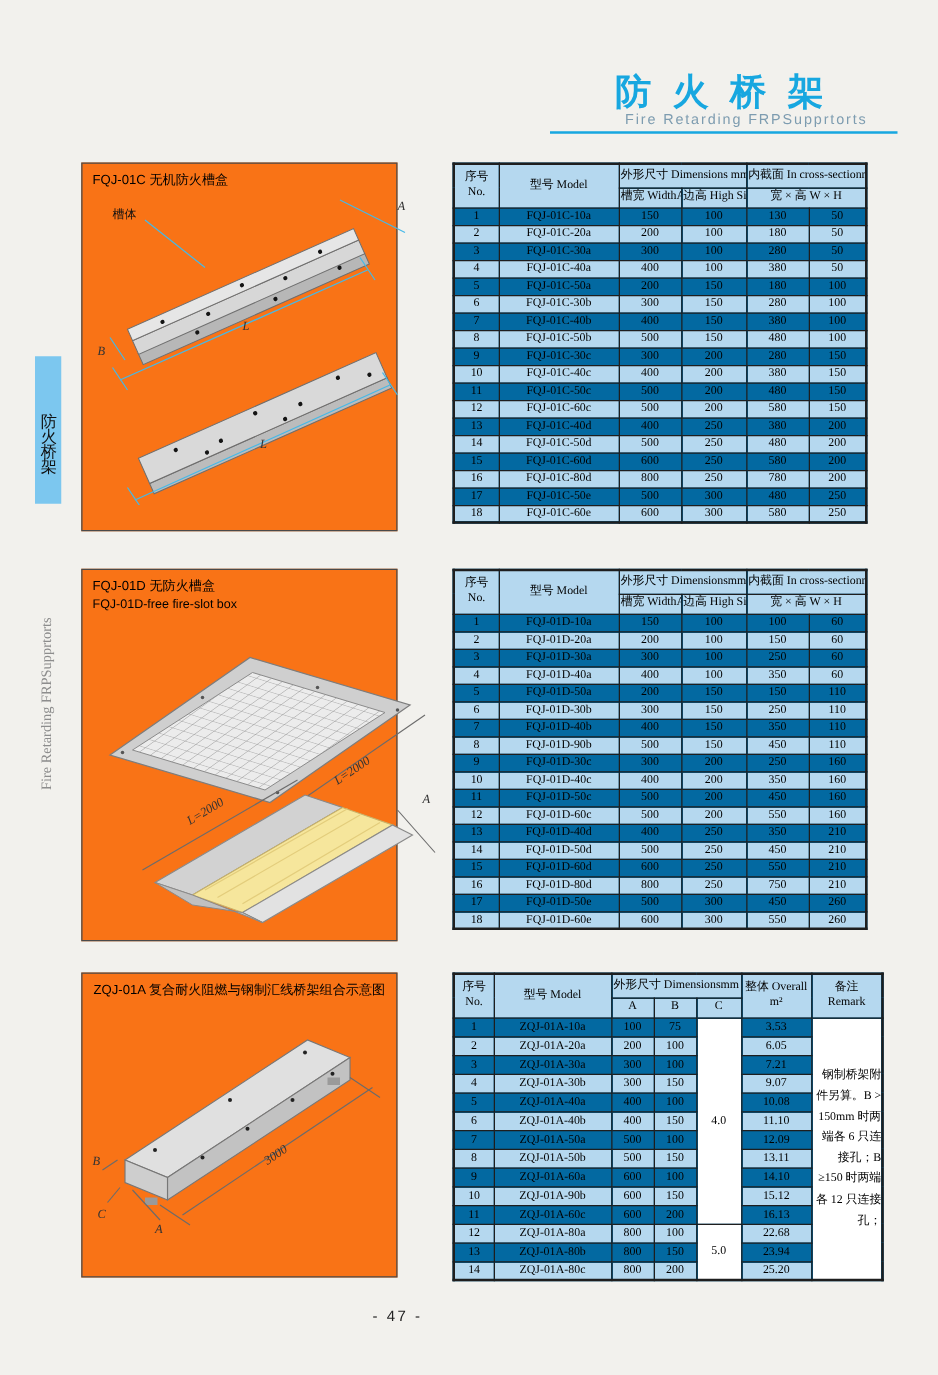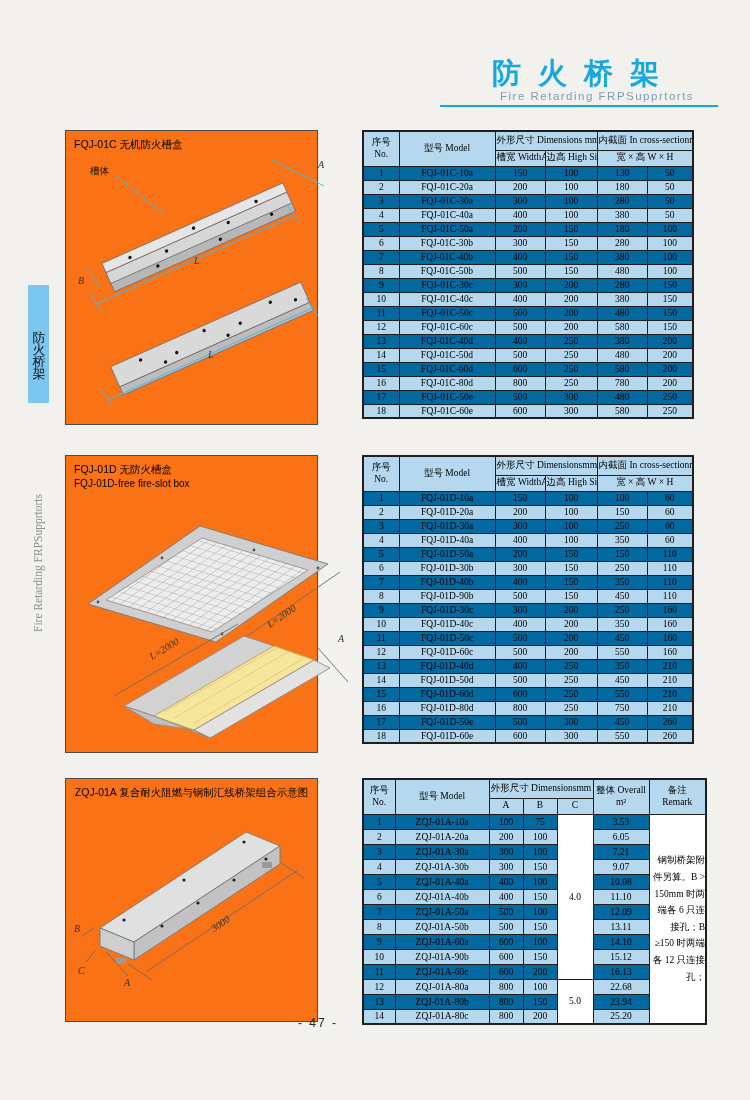--- a/index.html
+++ b/index.html
@@ -43,21 +43,21 @@
   .dtable thead tr.r2 { height:16px; }
   #table1 tbody tr, #table2 tbody tr { height:14px; }
   #table3 tbody tr { height:15px; }
   .dtable tbody tr.alt td { background:#b5d8ef; }
   .th-sub { font-size:8.5px; }
   .th-tiny { font-size:7px; }
   td.c-cell { background:#fff !important; }
   td.remark-cell { background:#fff !important; white-space:normal; text-align:right;
                    font-size:9.5px; line-height:1.75; padding:3px 0; vertical-align:middle; }
   
-  .page-no { position:absolute; top:1016px; left:0; width:636px; text-align:center;
+  .page-no { position:absolute; top:1046px; left:0; width:636px; text-align:center;
              font-size:12px; color:#222; letter-spacing:2px; }
   
   .dim-t { font-family:"Liberation Serif", serif; font-style:italic; font-size:10px; fill:#333; }
   .lbl-t { font-size:9.5px; fill:#111; font-style:normal; }
 </style>
 </head>
 <body>
 
 <div class="hdr-cn">防火桥架</div>
 <div class="hdr-en">Fire  Retarding  FRPSupprtorts</div>

